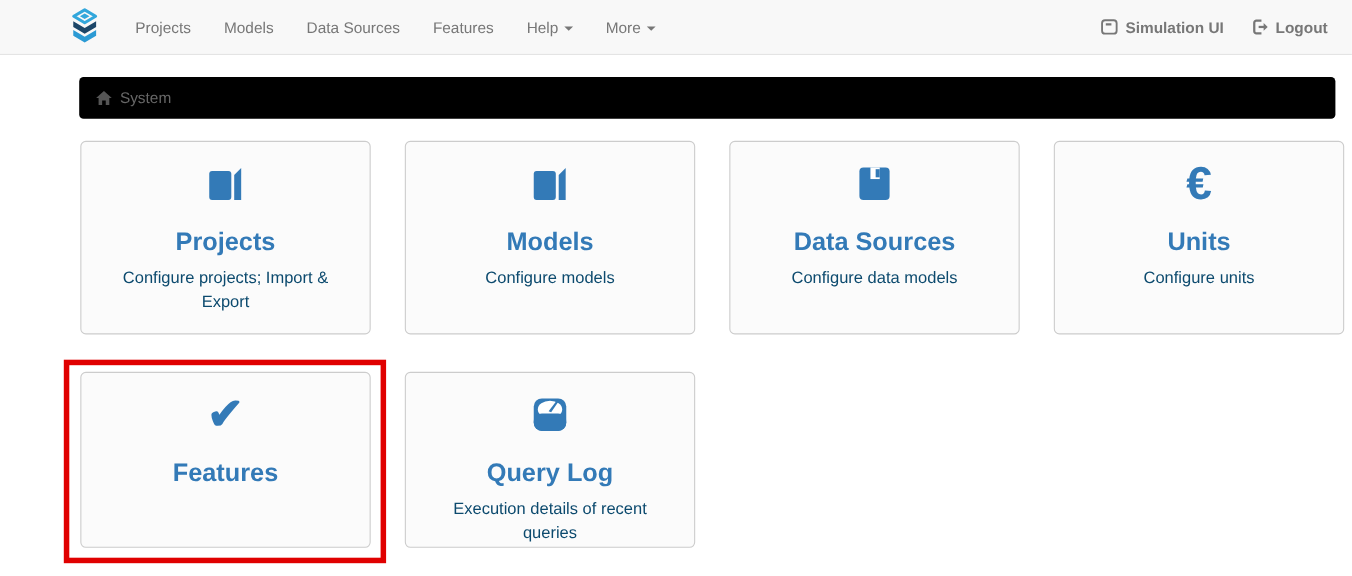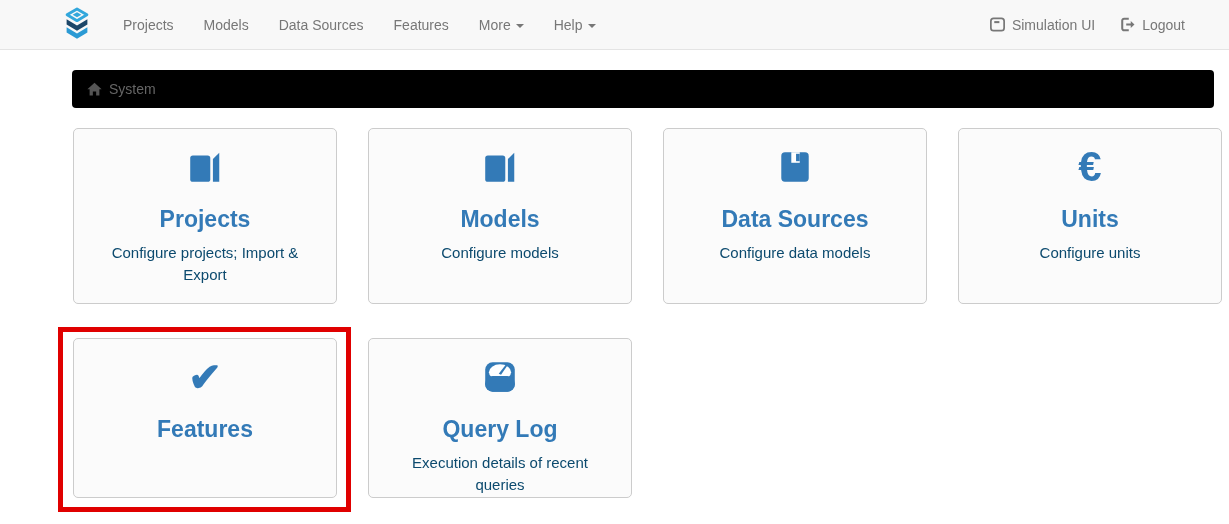--- a/index.html
+++ b/index.html
@@ -21,21 +21,21 @@
   .nav-items { list-style: none; display: flex; align-items: center; }
   .nav-items li a {
     display: flex; align-items: center; gap: 5px;
     padding: 15px 15px; font-size: 14px; color: #777; text-decoration: none; cursor: pointer;
   }
   .caret {
     display: inline-block; width: 0; height: 0; margin-top: 2px;
     border-left: 4px solid transparent; border-right: 4px solid transparent;
     border-top: 4px solid #777;
   }
-  .nav-right { display: flex; align-items: center; padding-right: 44px; }
+  .nav-right { display: flex; align-items: center; padding-right: 22px; font-weight: bold; }
   .nav-right a {
     display: flex; align-items: center; gap: 6px;
     padding: 15px 12px; font-size: 14px; color: #777; text-decoration: none; cursor: pointer;
   }
   .nav-right a:last-child { padding-right: 0; }
   
   .breadcrumb {
     margin: 20px 15px 20px 72px;
     width: 1142px; height: 38px;
     background: #000000; border-radius: 4px;
@@ -119,27 +119,27 @@
             <span>Data Sources</span>
           </a>
         </li>
         <li>
           <a>
             <span>Features</span>
           </a>
         </li>
         <li>
           <a>
+            <span>Help</span>
+            <span class="caret"></span>
+          </a>
+        </li>
+        <li>
+          <a>
             <span>More</span>
-            <span class="caret"></span>
-          </a>
-        </li>
-        <li>
-          <a>
-            <span>Help</span>
             <span class="caret"></span>
           </a>
         </li>
       </ul>
   </div>
   <div class="nav-right" id="nav-right">
       <a>
         <span>
           <svg width="17" height="17" viewBox="0 0 20 20">
             <rect x="2.2" y="2.8" width="15.6" height="14.4" rx="3.2" fill="none" stroke="#777" stroke-width="2"></rect>

